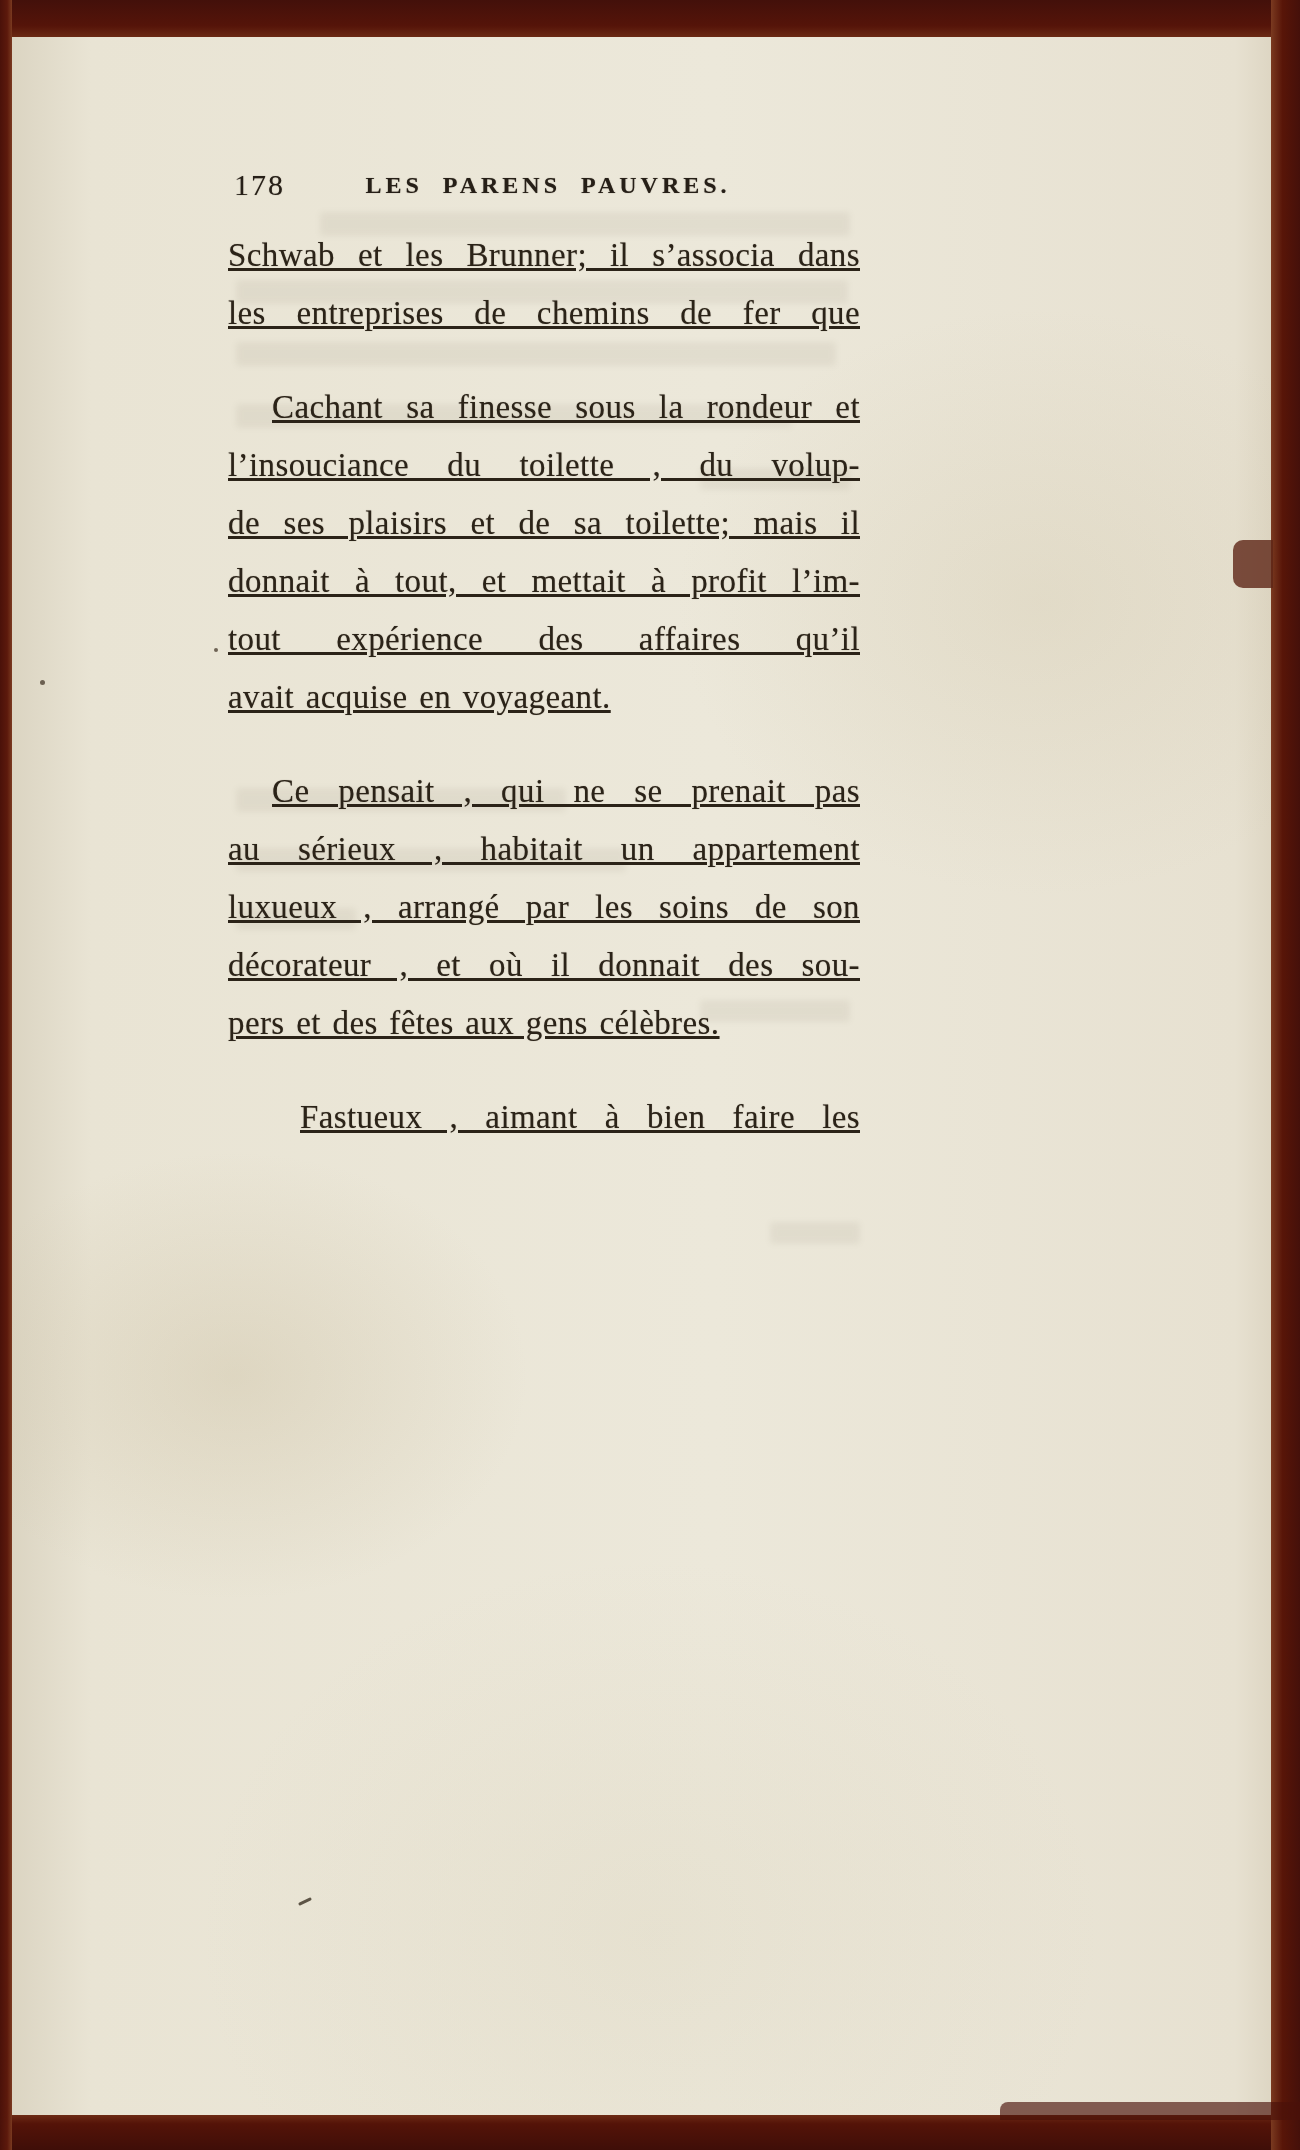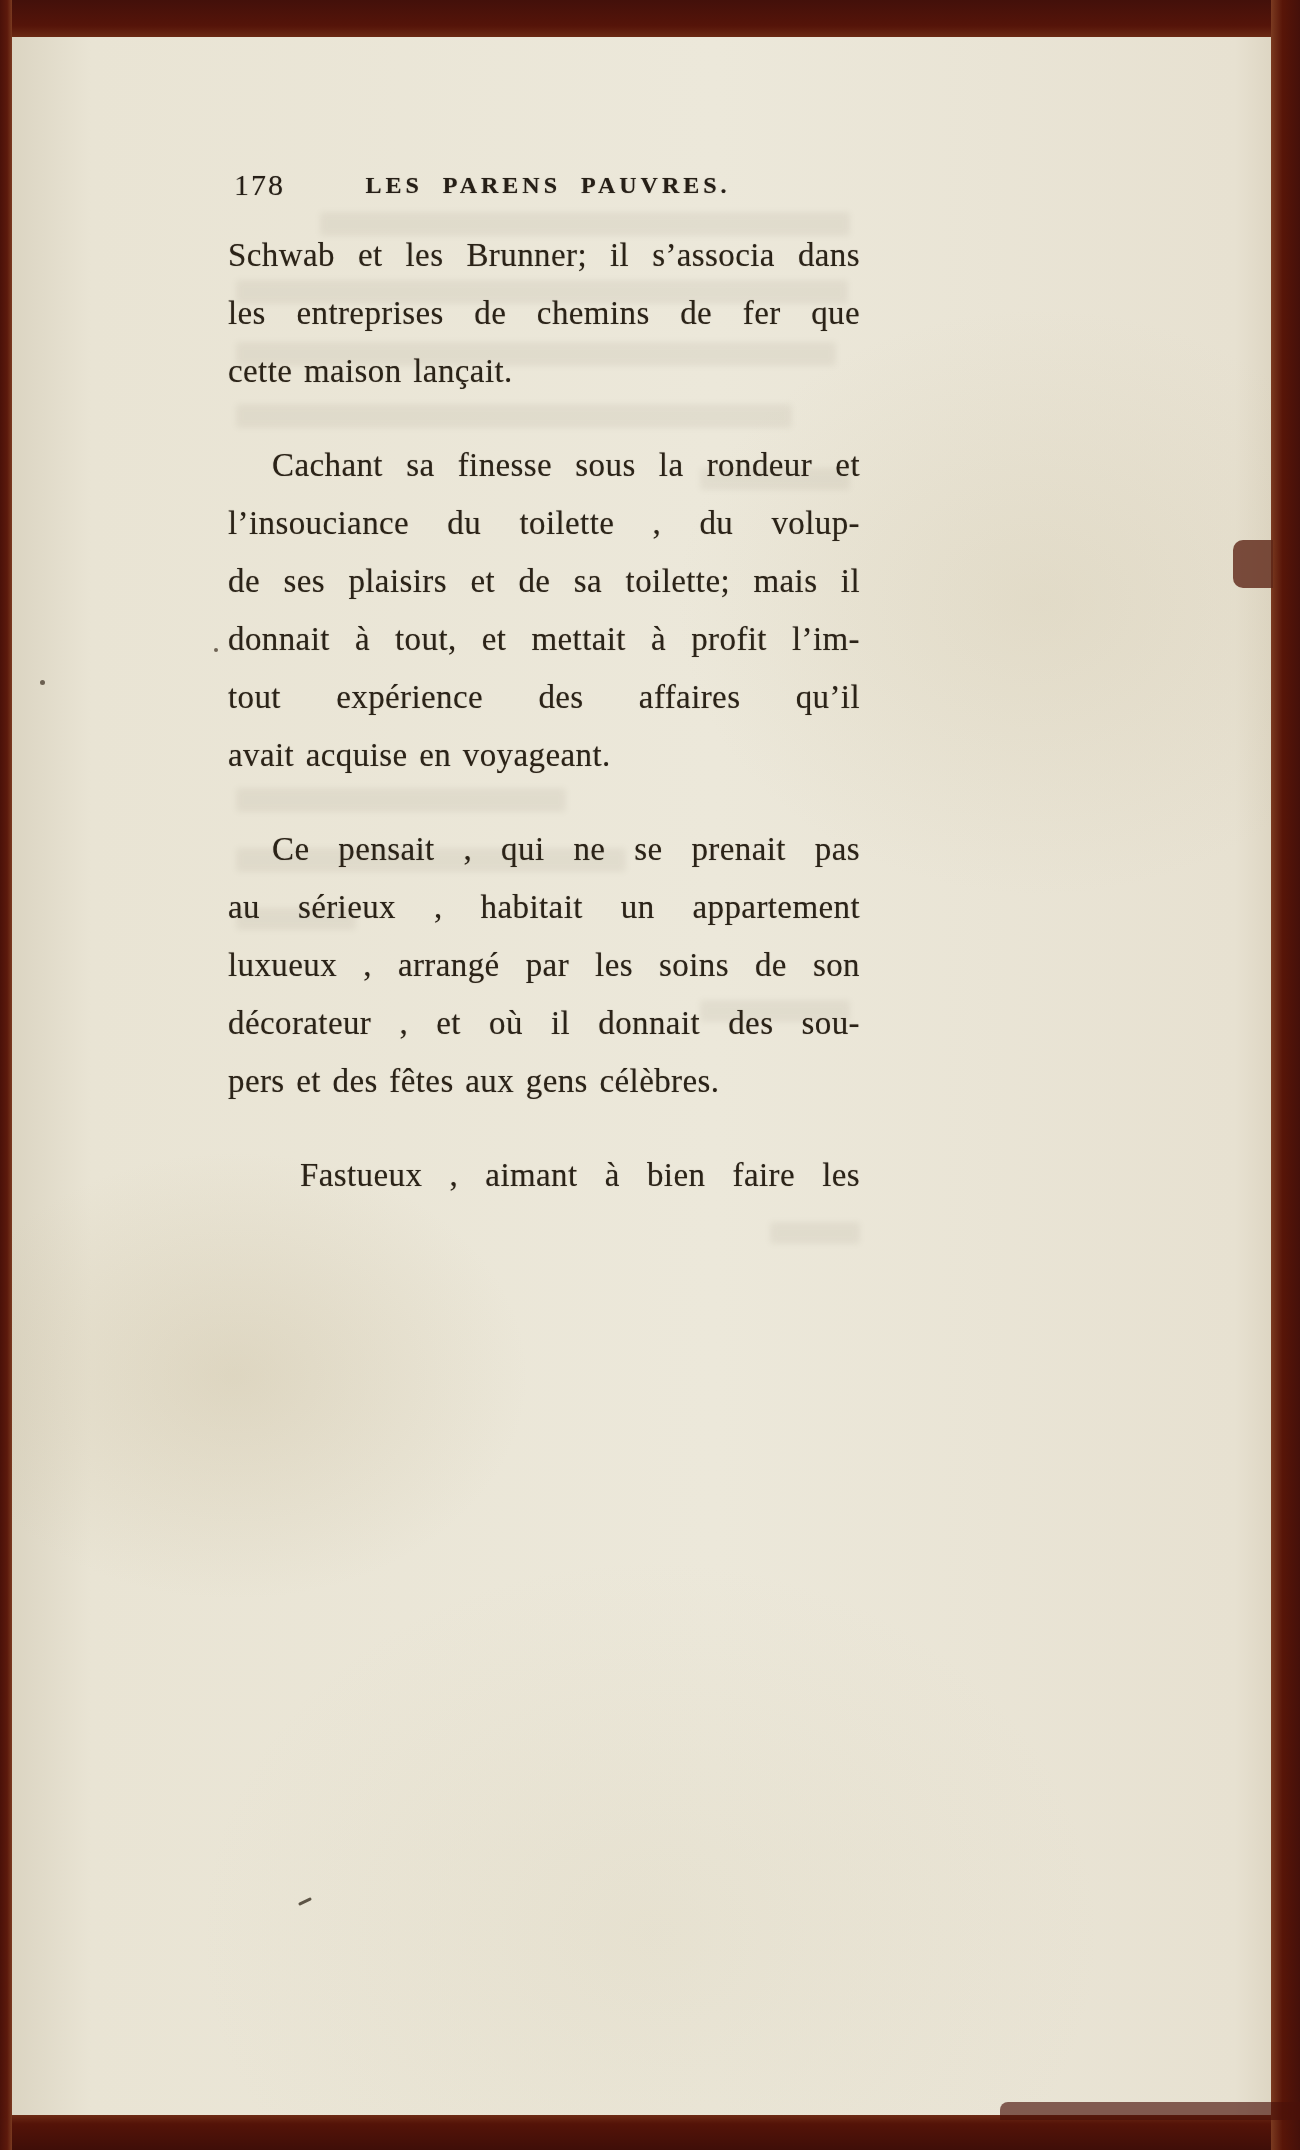--- a/index.html
+++ b/index.html
@@ -31,21 +31,21 @@
 
   
   .header { position:absolute; top:158px; left:228px; width:632px; height:42px; color:#261f17;margin-top:8px; }
   .pagenum { position:absolute; left:6px; top:2px; font-size:30px; letter-spacing:2px; text-shadow:0 0 1px rgba(40,30,20,.45); }
   .running { position:absolute; left:8px; right:0; top:6px; text-align:center; font-size:24px; font-weight:700;
              letter-spacing:4px; word-spacing:10px; text-shadow:0 0 1px rgba(40,30,20,.5); }
 
   
   .text-block { position:absolute; top:226px; left:228px; width:632px; color:#2b2318;
                 font-size:33px; text-shadow:0 0 1px rgba(45,32,20,.4); letter-spacing:.4px; word-spacing:3px; }
-  .para { margin:0 0 36px 0; }
+  .para { margin:0 0 36px 0;text-decoration:underline; }
   .para:last-child { margin-bottom:0; }
   .line { line-height:58px; white-space:nowrap; text-align:justify; text-align-last:justify; text-justify:inter-word; }
   .line.last { text-align-last:left; }
   .indent  { text-indent:44px; }
   .indent-big { text-indent:72px; }
 </style>
 </head>
 <body>
 
 <div class="scan">
@@ -68,21 +68,20 @@
   <div class="header">
     <div class="pagenum">178</div>
     <div class="running">LES PARENS PAUVRES.</div>
   </div>
 
   <div class="text-block">
 
     <div class="para">
       <div class="line">Schwab et les Brunner; il s’associa dans</div>
       <div class="line">les entreprises de chemins de fer que</div>
-      <div class="line last">cette maison lançait.</div>
     </div>
 
     <div class="para">
       <div class="line indent">Cachant sa finesse sous la rondeur et</div>
       <div class="line">l’insouciance du toilette , du volup-</div>
       <div class="line">de ses plaisirs et de sa toilette; mais il</div>
       <div class="line">donnait à tout, et mettait à profit l’im-</div>
       <div class="line">tout expérience des affaires qu’il</div>
       <div class="line last">avait acquise en voyageant.</div>
     </div>

